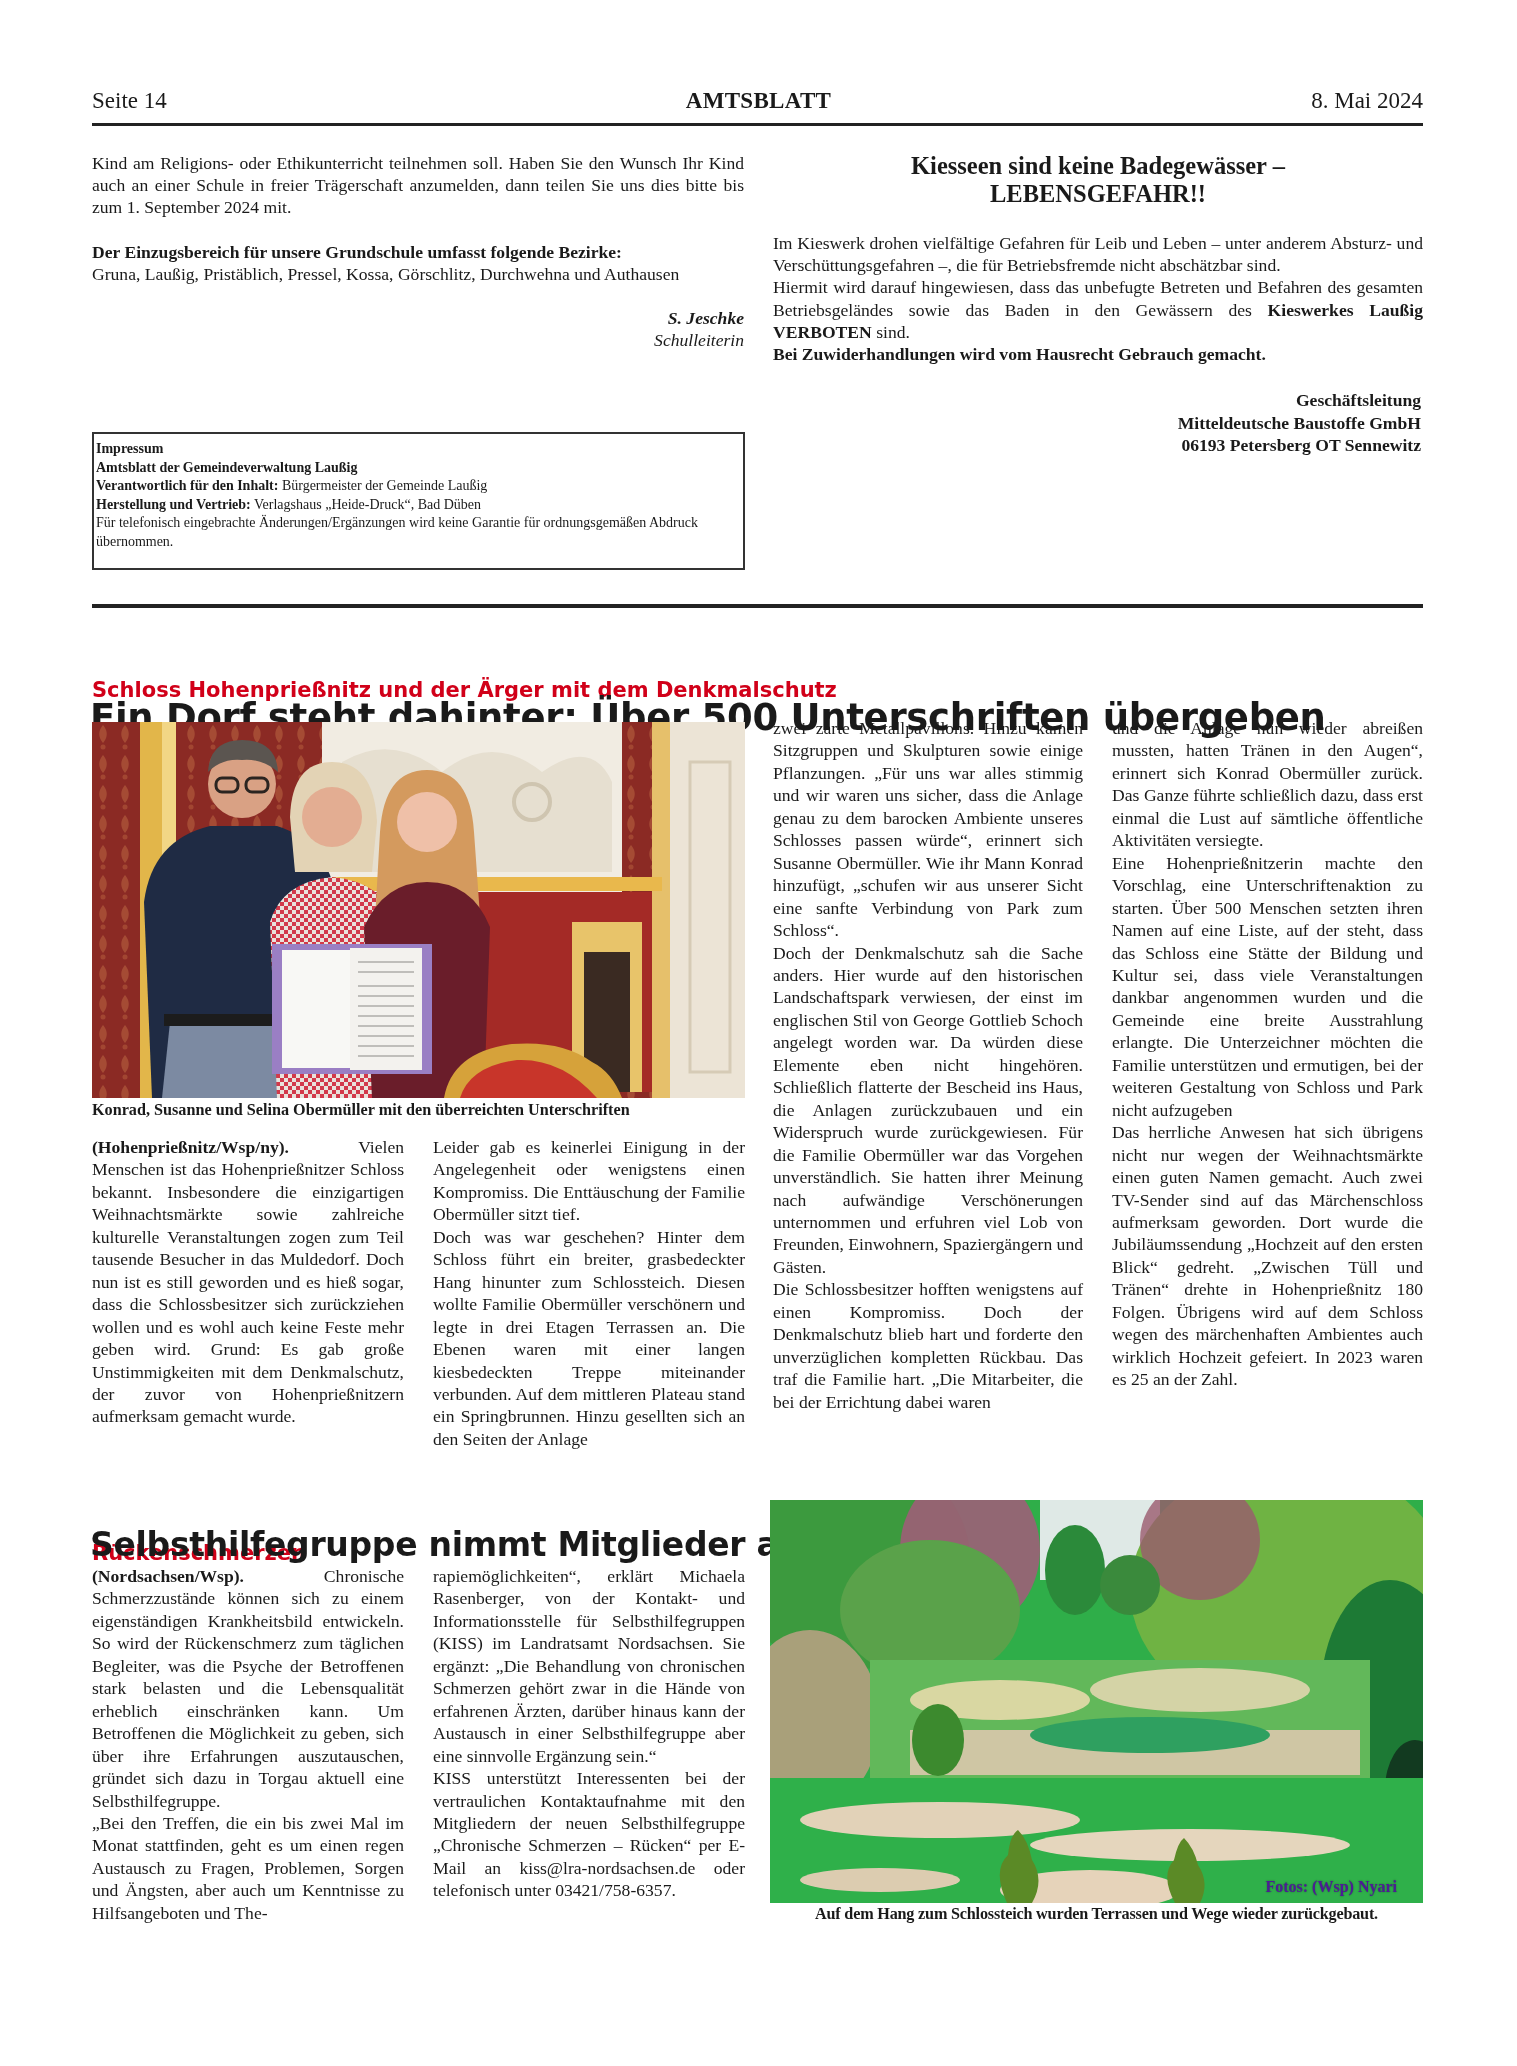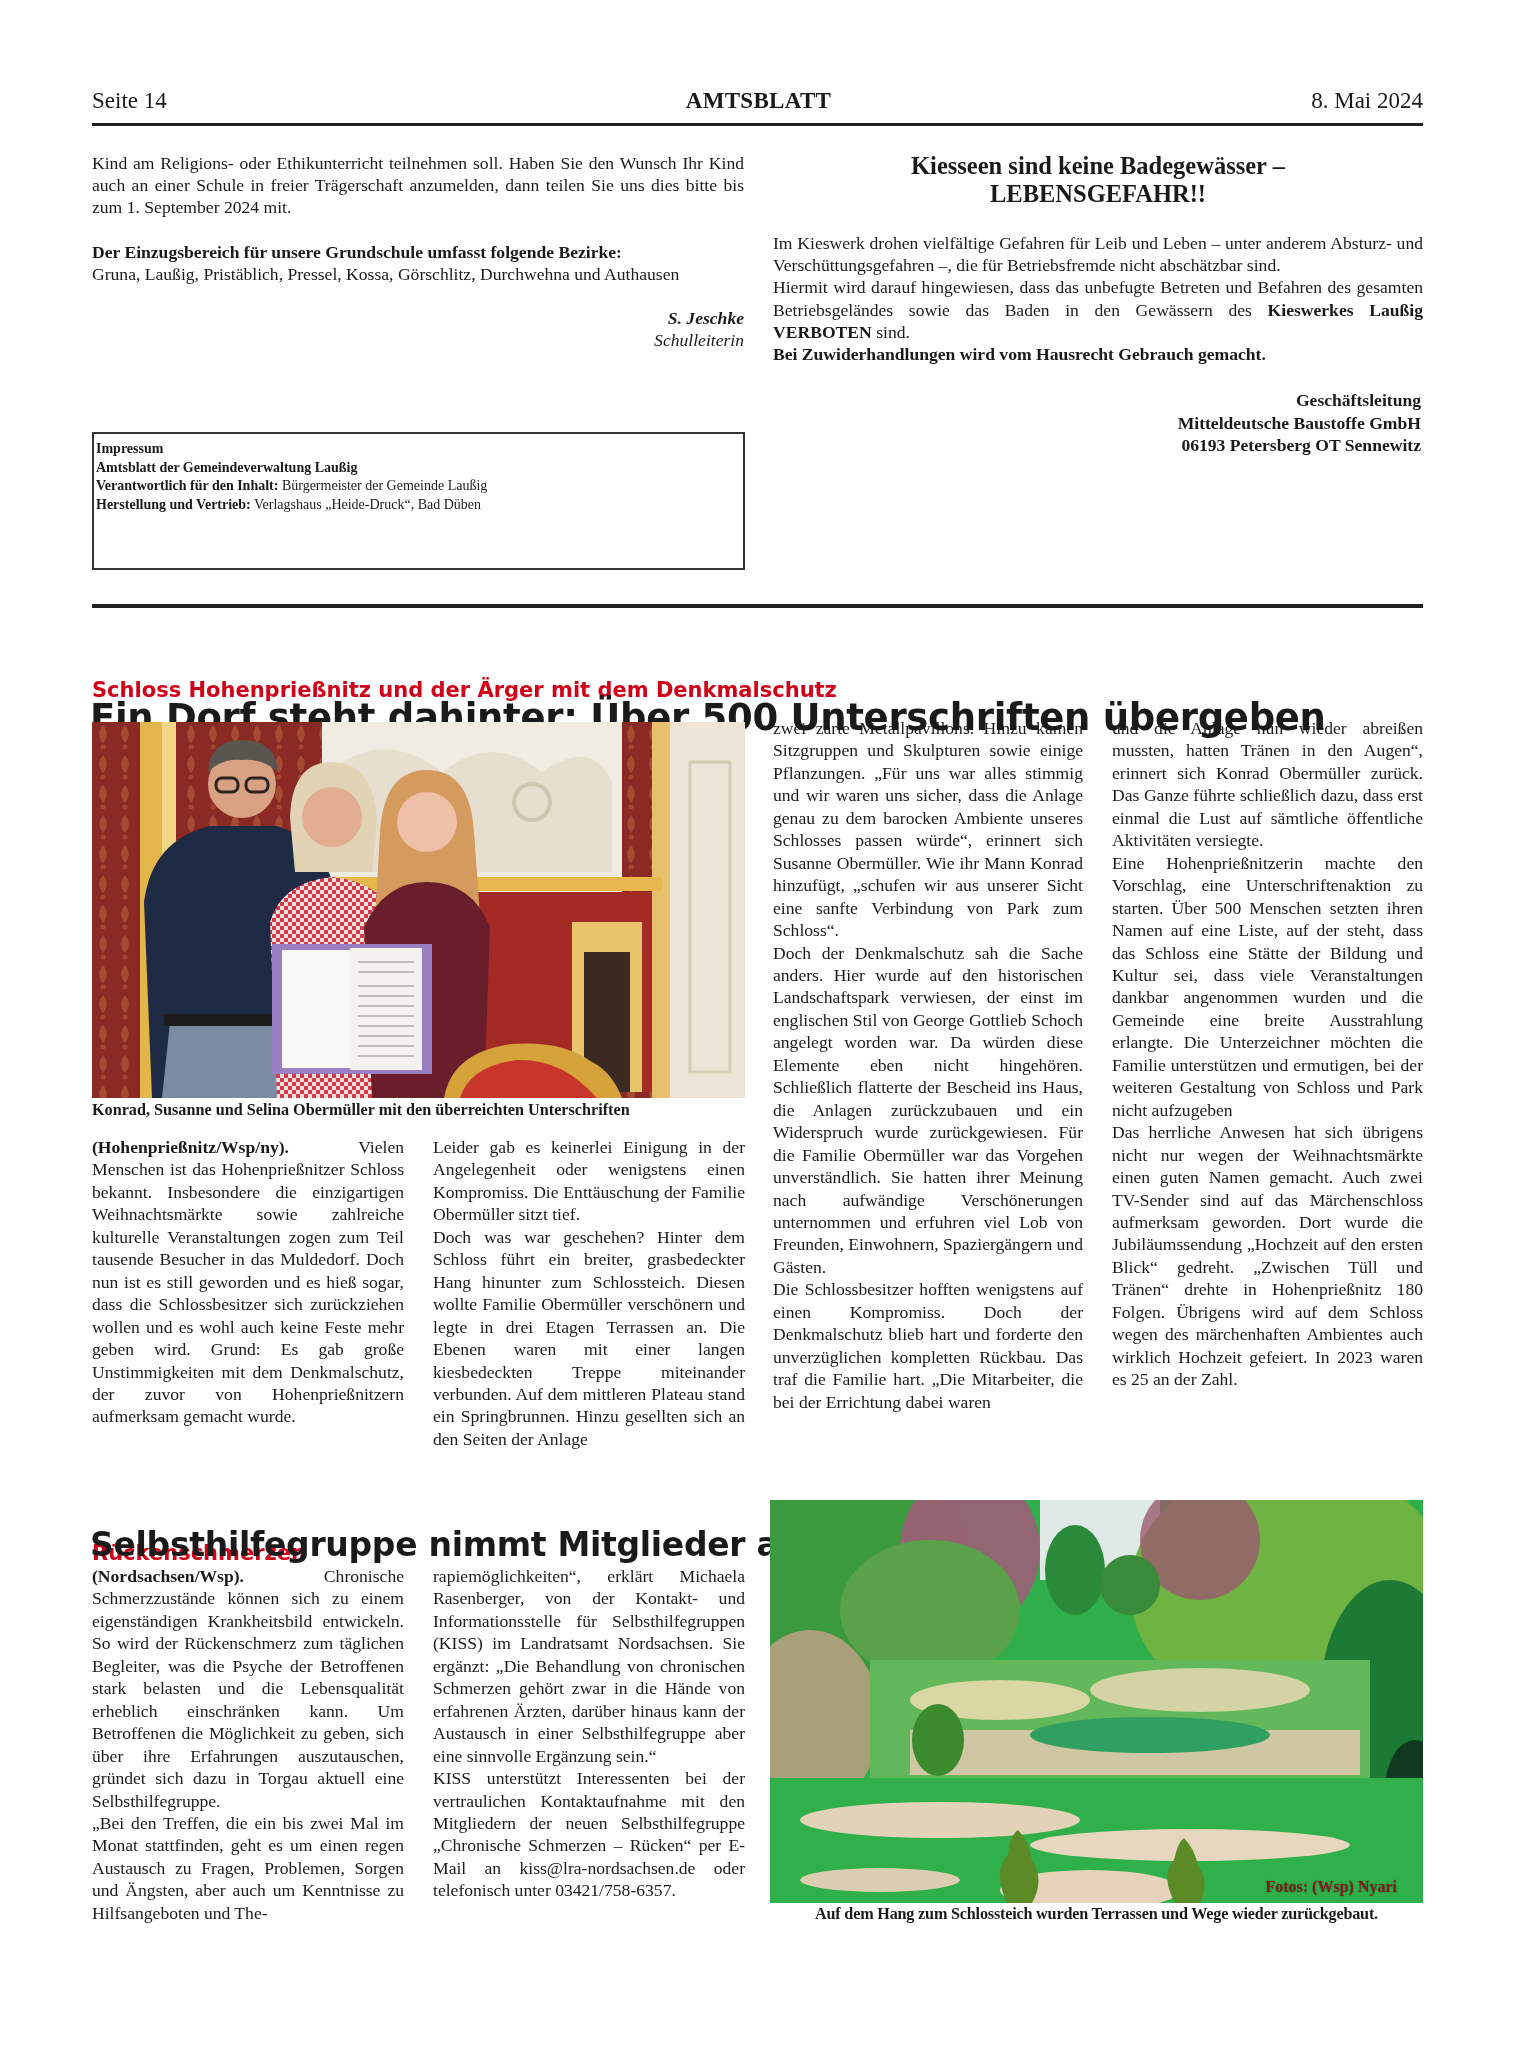--- a/index.html
+++ b/index.html
@@ -57,21 +57,21 @@
   #a1c4 { left: 1112px; top: 717px; width: 311px; }
 
   
   #a2-kicker { left: 92px; top: 1497px; }
   #a2-head { left: 90px; top: 1525px; font-size: 33px; }
   #a2c1 { left: 92px; top: 1565px; width: 312px; }
   #a2c2 { left: 433px; top: 1565px; width: 312px; }
 
   
   #photo2 { left: 770px; top: 1500px; width: 653px; height: 403px; overflow: hidden; background: #35b34a; }
-  #photo2-credit { position: absolute; right: 26px; bottom: 7px; color: #7f1d1d; font-weight: bold; font-size: 16px; text-shadow: 0 0 2px rgba(0,0,0,0.4); }
+  #photo2-credit { position: absolute; right: 26px; bottom: 7px; color: #4c1d95; font-weight: bold; font-size: 16px; text-shadow: 0 0 2px rgba(0,0,0,0.4); }
   #photo2-cap { left: 770px; top: 1905px; width: 653px; text-align: center; font-weight: bold; font-size: 16.2px; letter-spacing: -0.2px; }
 </style>
 </head>
 <body>
 
 <div id="hdr-left" class="abs">Seite 14</div>
 <div id="hdr-center" class="abs">AMTSBLATT</div>
 <div id="hdr-right" class="abs">8. Mai 2024</div>
 <div id="hdr-rule" class="abs"></div>
 
@@ -84,20 +84,21 @@
     <div class="sig-name">S. Jeschke</div>
     <div class="sig-role">Schulleiterin</div>
   </div>
 </div>
 
 <div id="impressum" class="abs">
   <div><b>Impressum</b></div>
   <div><b>Amtsblatt der Gemeindeverwaltung Laußig</b></div>
   <div><b>Verantwortlich für den Inhalt:</b> <span>Bürgermeister der Gemeinde Laußig</span></div>
   <div><b>Herstellung und Vertrieb:</b> <span>Verlagshaus „Heide-Druck“, Bad Düben</span></div>
+  <div>Für telefonisch eingebrachte Änderungen/Ergänzungen wird keine Garantie für ordnungsgemäßen Abdruck übernommen.</div>
 </div>
 
 <div id="kies" class="abs serif-body">
   <div id="kies-title">
     <div>Kiesseen sind keine Badegewässer –</div>
     <div>LEBENSGEFAHR!!</div>
   </div>
   <p>Im Kieswerk drohen vielfältige Gefahren für Leib und Leben – unter anderem Absturz- und Verschüttungsgefahren –, die für Betriebsfremde nicht abschätzbar sind.</p>
   <p><span>Hiermit wird darauf hingewiesen, dass das unbefugte Betreten und Befahren des gesamten Betriebsgeländes sowie das Baden in den Gewässern des </span><span class="bold">Kieswerkes Laußig VERBOTEN</span><span> sind.</span></p>
   <p class="bold">Bei Zuwiderhandlungen wird vom Hausrecht Gebrauch gemacht.</p>

